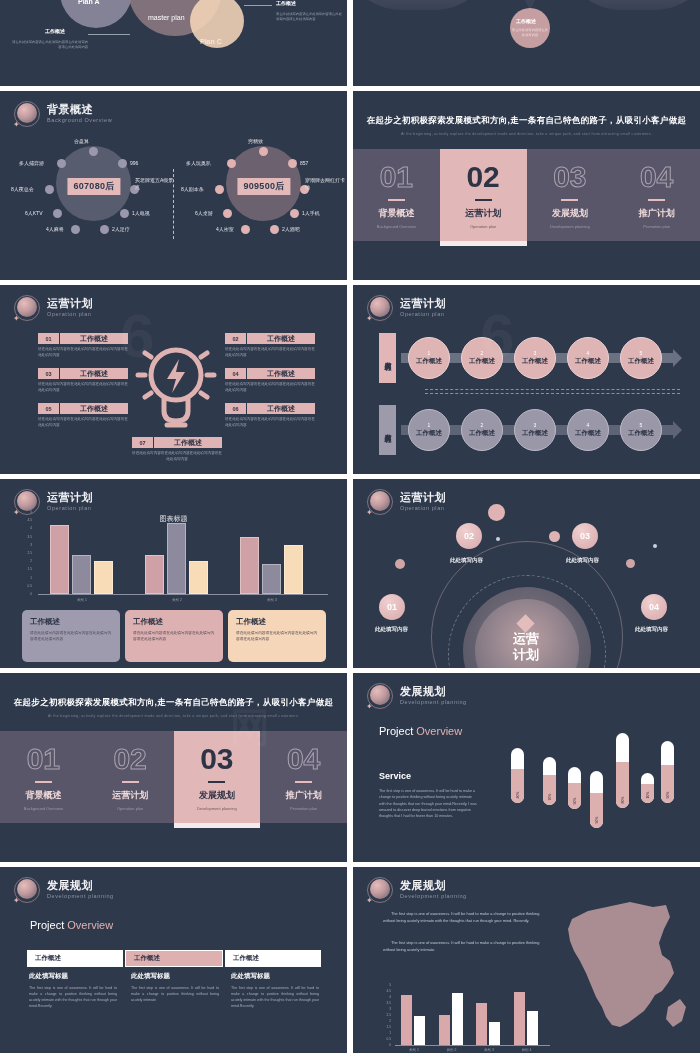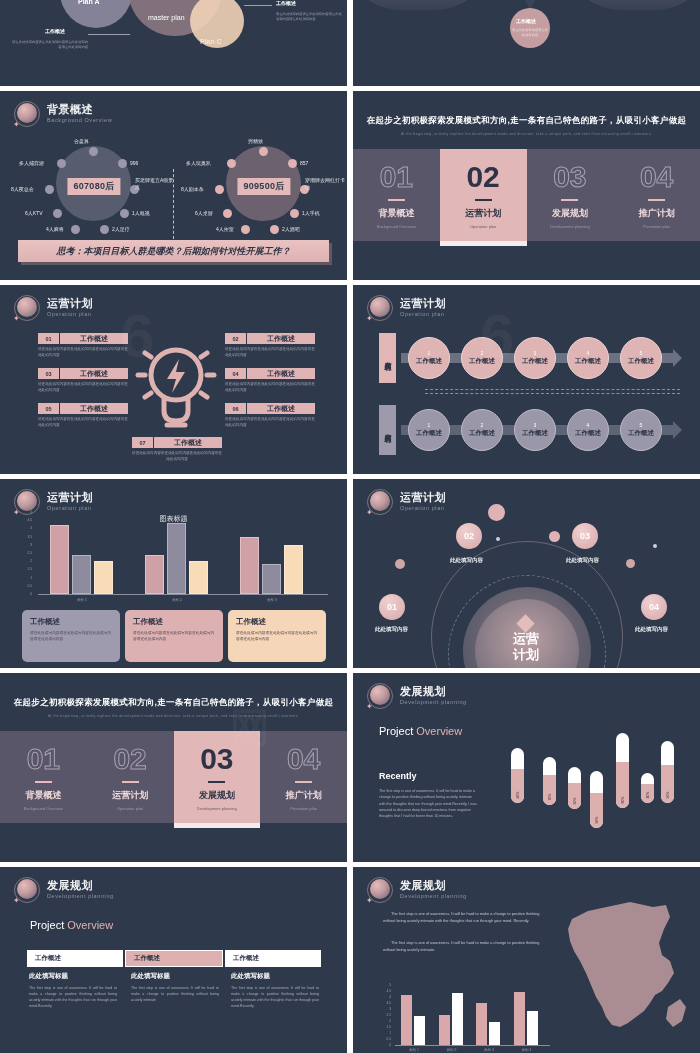--- a/index.html
+++ b/index.html
@@ -242,21 +242,20 @@
         <div class="blab" style="left:38px;top:88px;">4人密室</div>
         <div class="dot rose" style="left:45px;top:71px;"></div>
         <div class="blab" style="left:17px;top:72px;">6人桌游</div>
         <div class="dot rose" style="left:37px;top:47px;"></div>
         <div class="blab" style="left:3px;top:48px;">8人剧本杀</div>
         <div class="dot rose" style="left:49px;top:21px;"></div>
         <div class="blab" style="left:8px;top:22px;">多人玩奥趴</div>
       </div>
     </div>
 
-    <div class="think">思考：本项目目标人群是哪类？后期如何针对性开展工作？</div>
   </div>
 
   <div class="slide" style="left:353px;top:91px;width:347px;height:189px;">
     <div class="sec-head">
       <div class="cn">在起步之初积极探索发展模式和方向,走一条有自己特色的路子，从吸引小客户做起</div>
       <div class="en" style="padding:0 40px;">At the beginning, actively explore the development mode and direction, take a unique path, and start from attracting small customers.</div>
     </div>
     <div class="sec-band">
       <div class="sec-cell">
         <div class="sec-num">01</div>
@@ -581,21 +580,21 @@
           <div class="spark">✦</div>
         </div>
       <div class="stitle">
         <div class="cn">发展规划</div>
         <div class="en">Development planning</div>
       </div>
     </div>
     <div class="proj-ov" style="left:26px;top:52px;">
       <span style="color:#fff;">Project </span><span>Overview</span>
     </div>
-    <div class="svc-h" style="left:26px;top:98px;">Recently</div>
+    <div class="svc-h" style="left:26px;top:98px;">Service</div>
     <div class="svc-p" style="left:26px;top:115px;width:98px;">The first step is one of awareness. It will be hard to make a change to positive thinking without being acutely intimate with the thoughts that run through your mind.Recently, I was amazed to discover deep buried emotions from negative thoughts that I had for fewer than 10 minutes.</div>
     <div id="thermo-chart">
         <div class="thermo" style="left: 158px; top: 75px; height: 55px;">
           <div class="fill" style="height: 34.1px;"></div>
           <div class="pv">40%</div>
         </div>
         <div class="thermo" style="left: 190px; top: 84px; height: 48px;">
           <div class="fill" style="height: 29.76px;"></div>
           <div class="pv">70%</div>
         </div>

